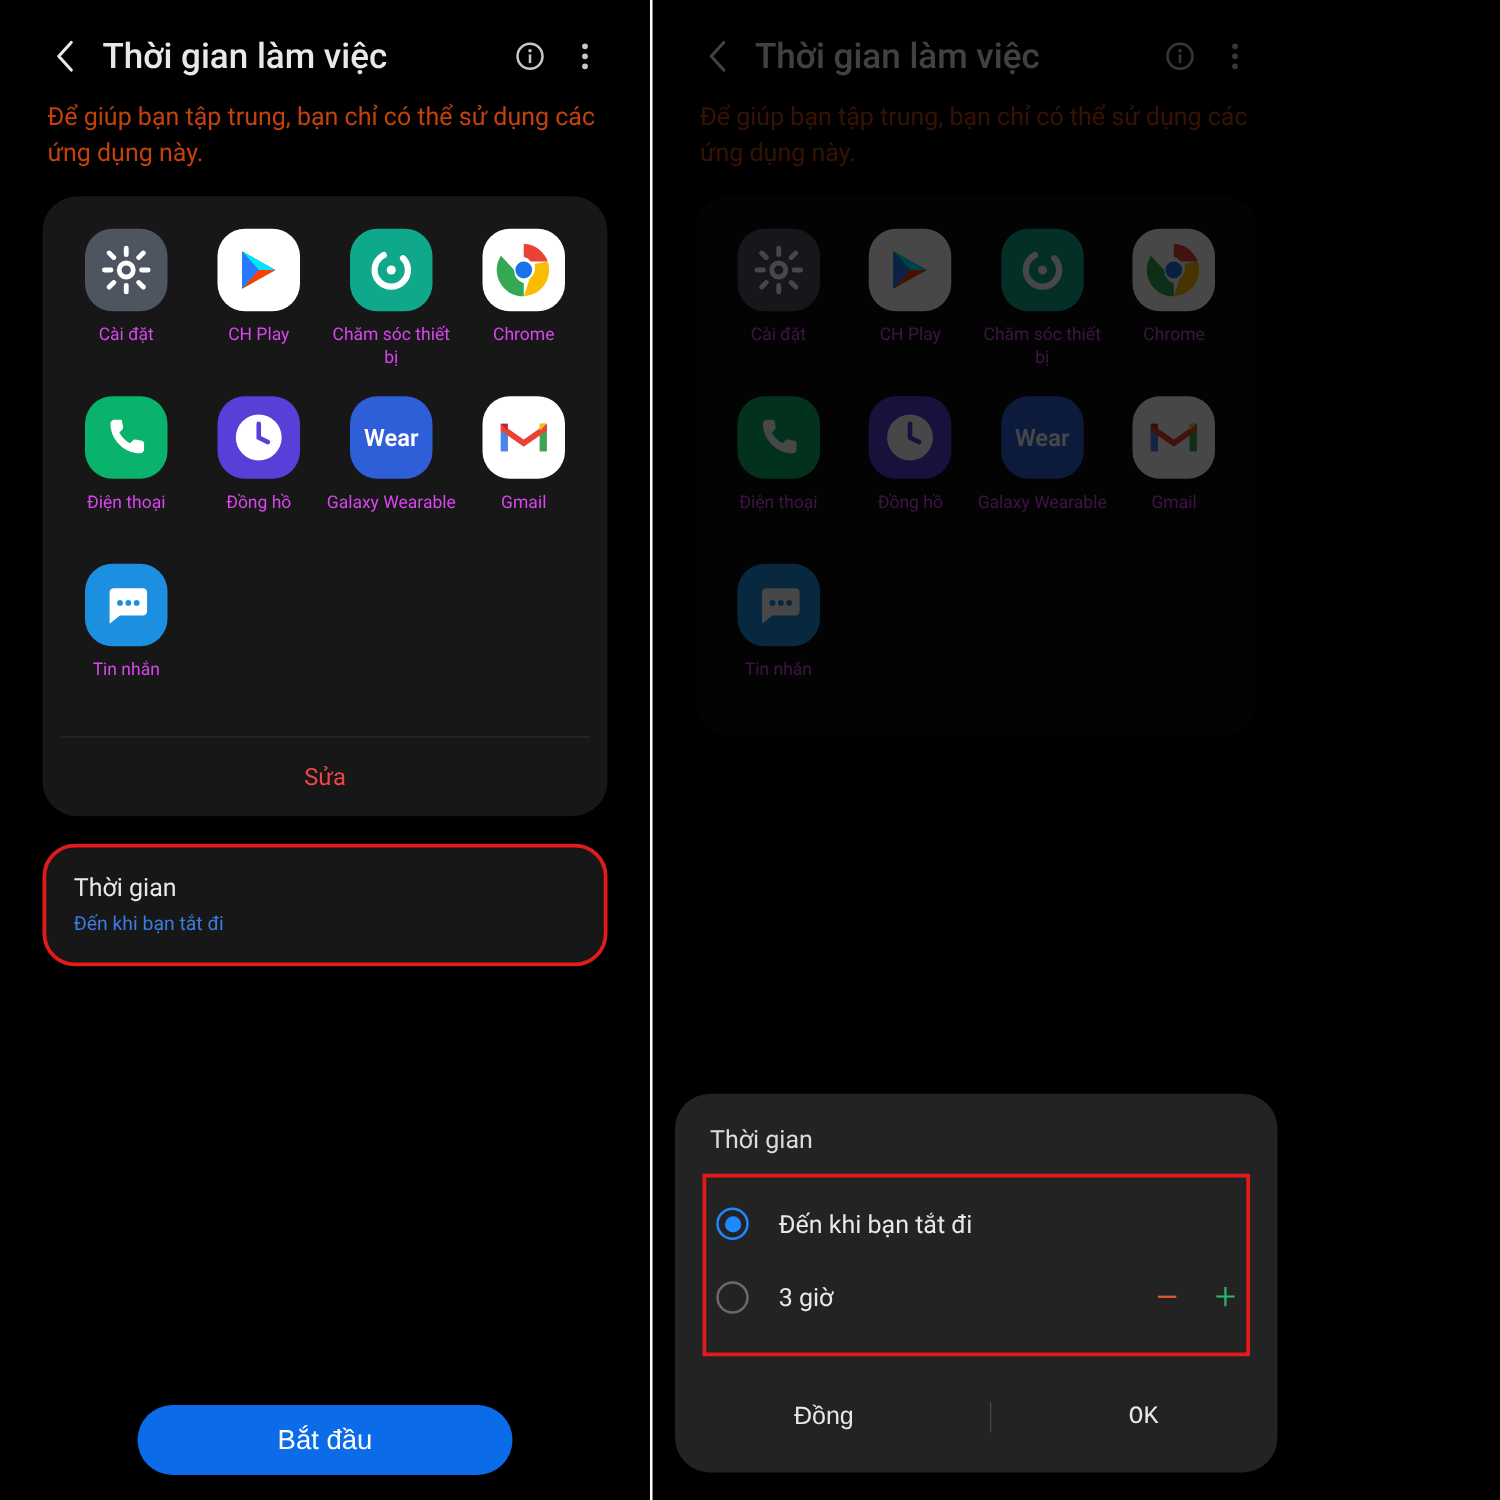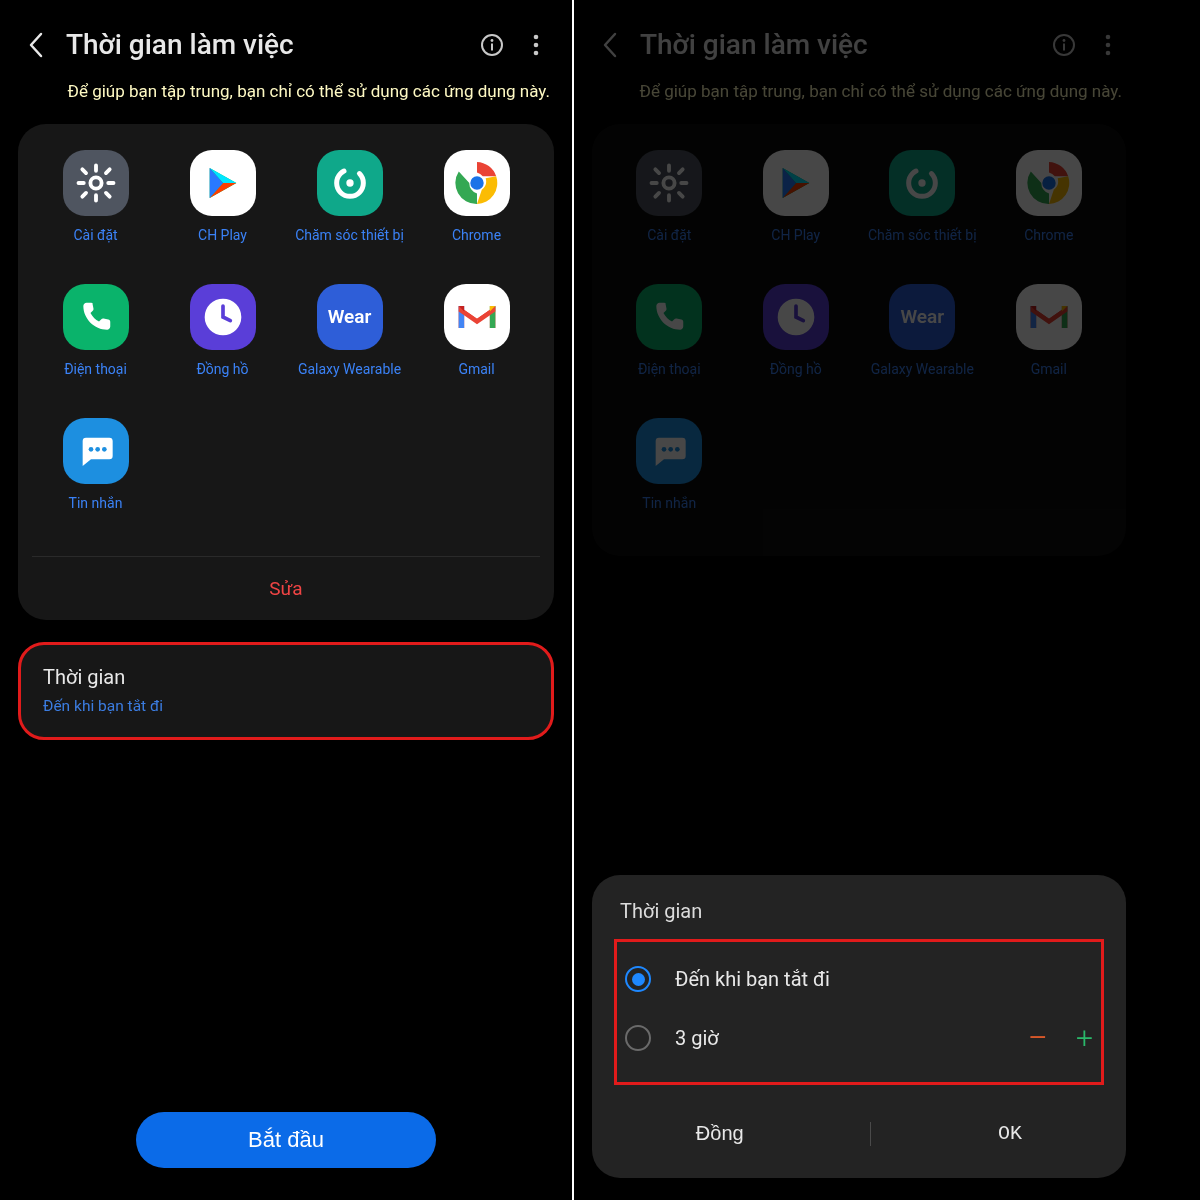--- a/index.html
+++ b/index.html
@@ -5,25 +5,25 @@
   * { box-sizing: border-box; margin: 0; padding: 0; }
   body {
     width: 1200px;
     height: 1200px;
     background: #000;
     font-family: -apple-system, BlinkMacSystemFont, 'Segoe UI', Roboto, sans-serif;
     display: flex;
     overflow: hidden;
   }
   .panel {
-    width: 572px;
+    width: 520px;
     height: 1200px;
     background: #000;
     position: relative;
-    padding: 0 18px;
+    padding: 0 34px;
   }
   .panel + .panel { border-left: 2px solid #fff; }
   .header {
     display: flex;
     align-items: center;
     padding: 28px 4px 18px 4px;
   }
   .back-icon {
     width: 28px; height: 28px;
     color: #e8e8e8;
@@ -36,25 +36,24 @@
     color: #e8e8e8;
     flex: 1;
   }
   .info-icon, .more-icon {
     width: 28px; height: 28px;
     display: flex; align-items: center; justify-content: center;
     color: #c8c8c8;
     margin-left: 16px;
   }
   .subtitle {
-    color: #fef9c3;
-    font-size: 17px;
+    color: #c2410c;
+    font-size: 20px;
     line-height: 1.45;
     padding: 0 4px 20px 4px;
-    text-align: right;
   }
   .apps-card {
     background: #171717;
     border-radius: 28px;
     padding: 26px 14px 0 14px;
   }
   .app-grid {
     display: grid;
     grid-template-columns: repeat(4, 1fr);
     gap: 22px 0;
@@ -67,21 +66,21 @@
   }
   .app-icon {
     width: 66px; height: 66px;
     border-radius: 22px;
     display: flex; align-items: center; justify-content: center;
     margin-bottom: 10px;
     position: relative;
   }
   .app-label {
     font-size: 14px;
-    color: #3b82f6;
+    color: #d946ef;
     line-height: 1.3;
     min-height: 36px;
   }
   .edit-row {
     border-top: 1px solid #2a2a2a;
     text-align: center;
     padding: 20px 0;
     margin-top: 26px;
     color: #ef4444;
     font-size: 19px;
@@ -103,21 +102,21 @@
   }
   .highlight-red {
     border: 3px solid #e11b1b;
   }
   .highlight-orange {
     border: 3px solid #e07a1b;
     font-family: Liberation Mono, monospace;
   }
   .start-btn {
     position: absolute;
-    bottom: 32px;
+    bottom: 20px;
     left: 50%;
     transform: translateX(-50%);
     width: 300px;
     height: 56px;
     background: #0b6be8;
     color: #fff;
     border: none;
     border-radius: 28px;
     font-size: 22px;
     font-weight: 500;

